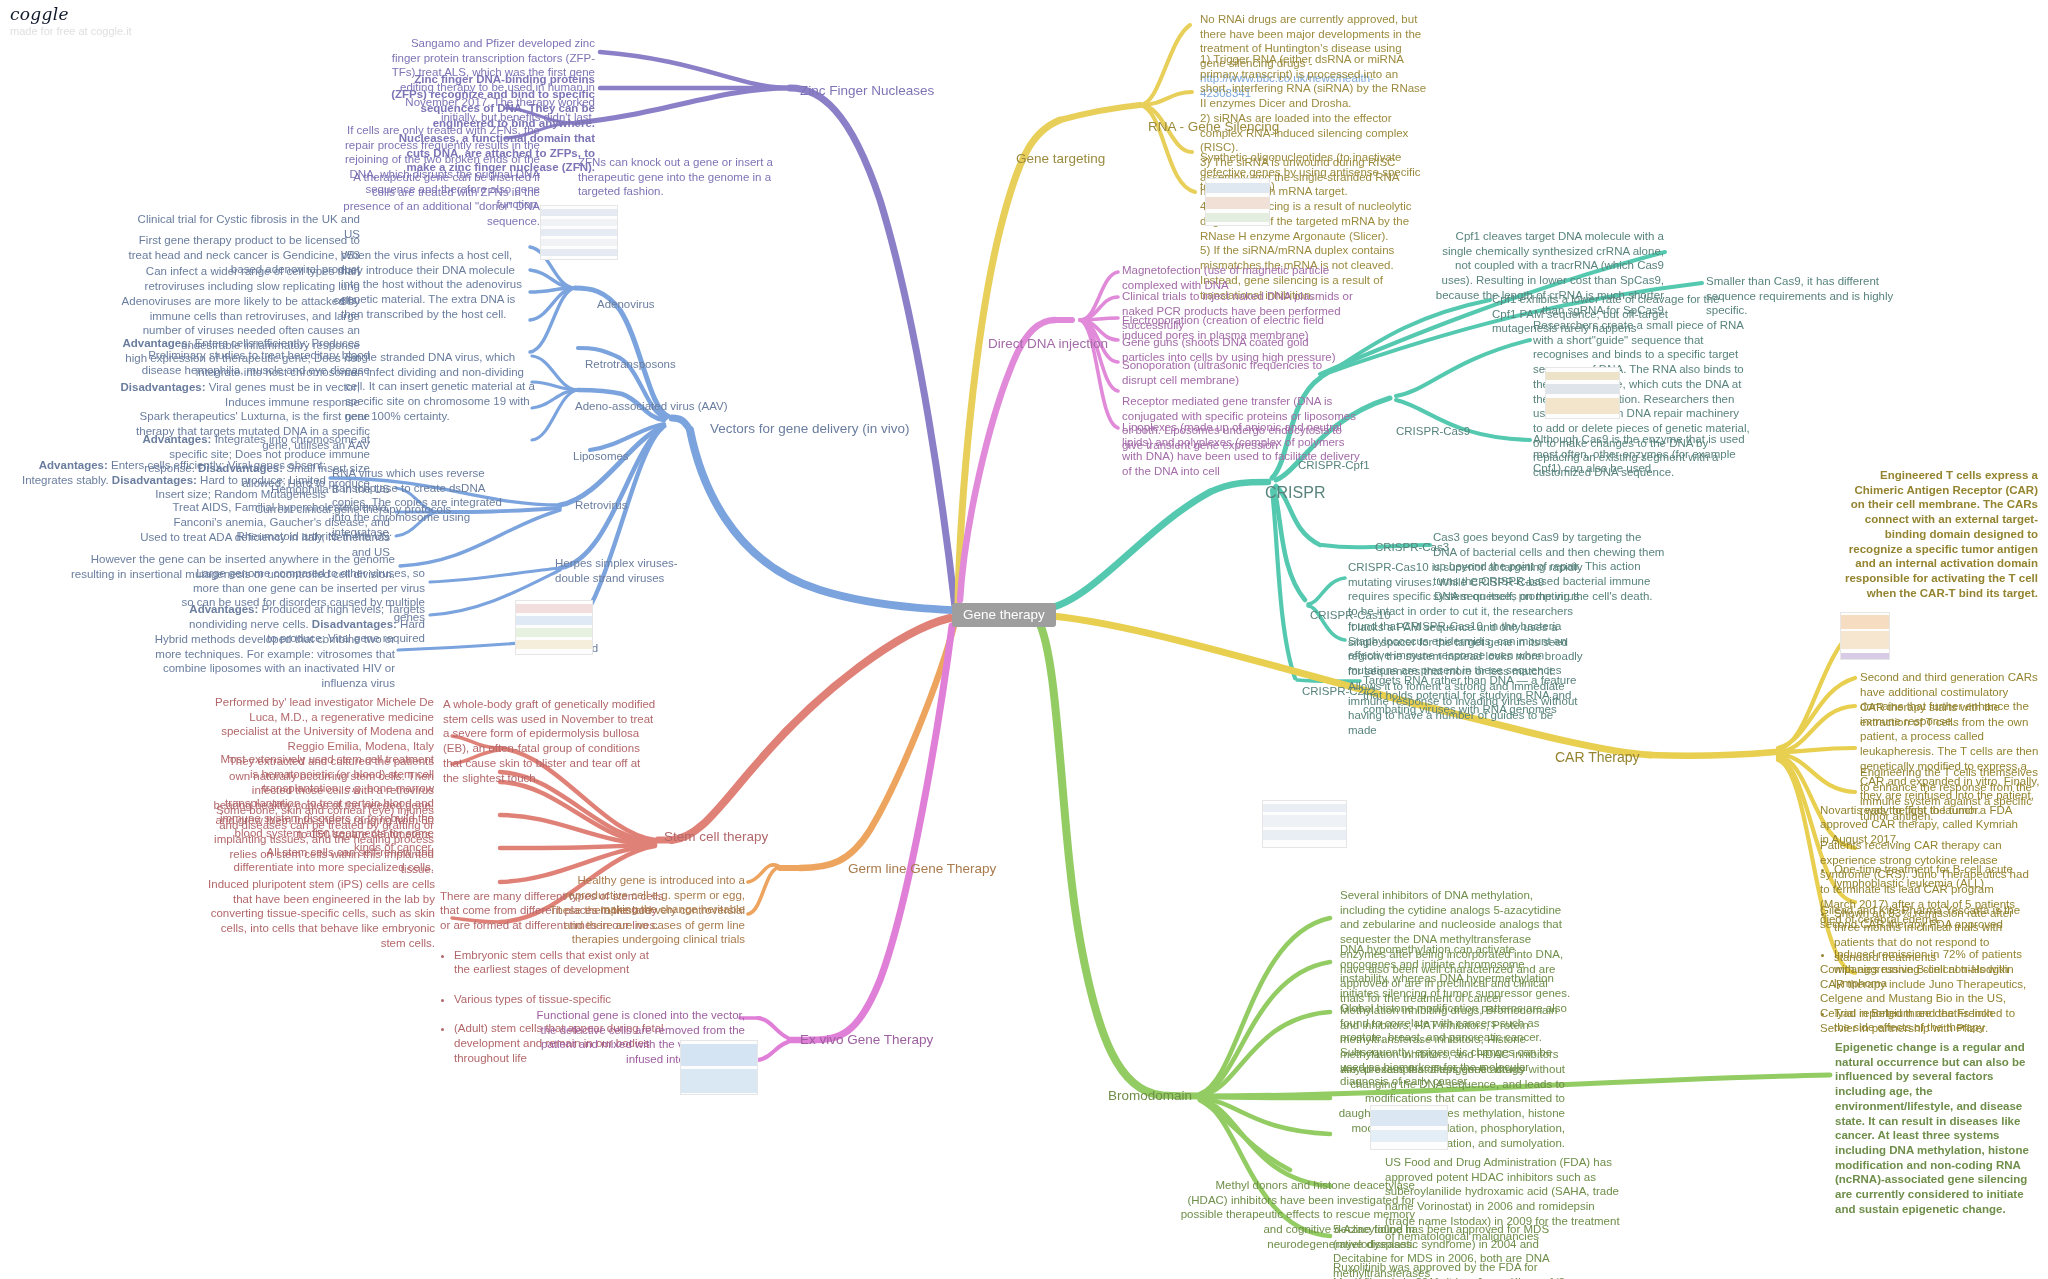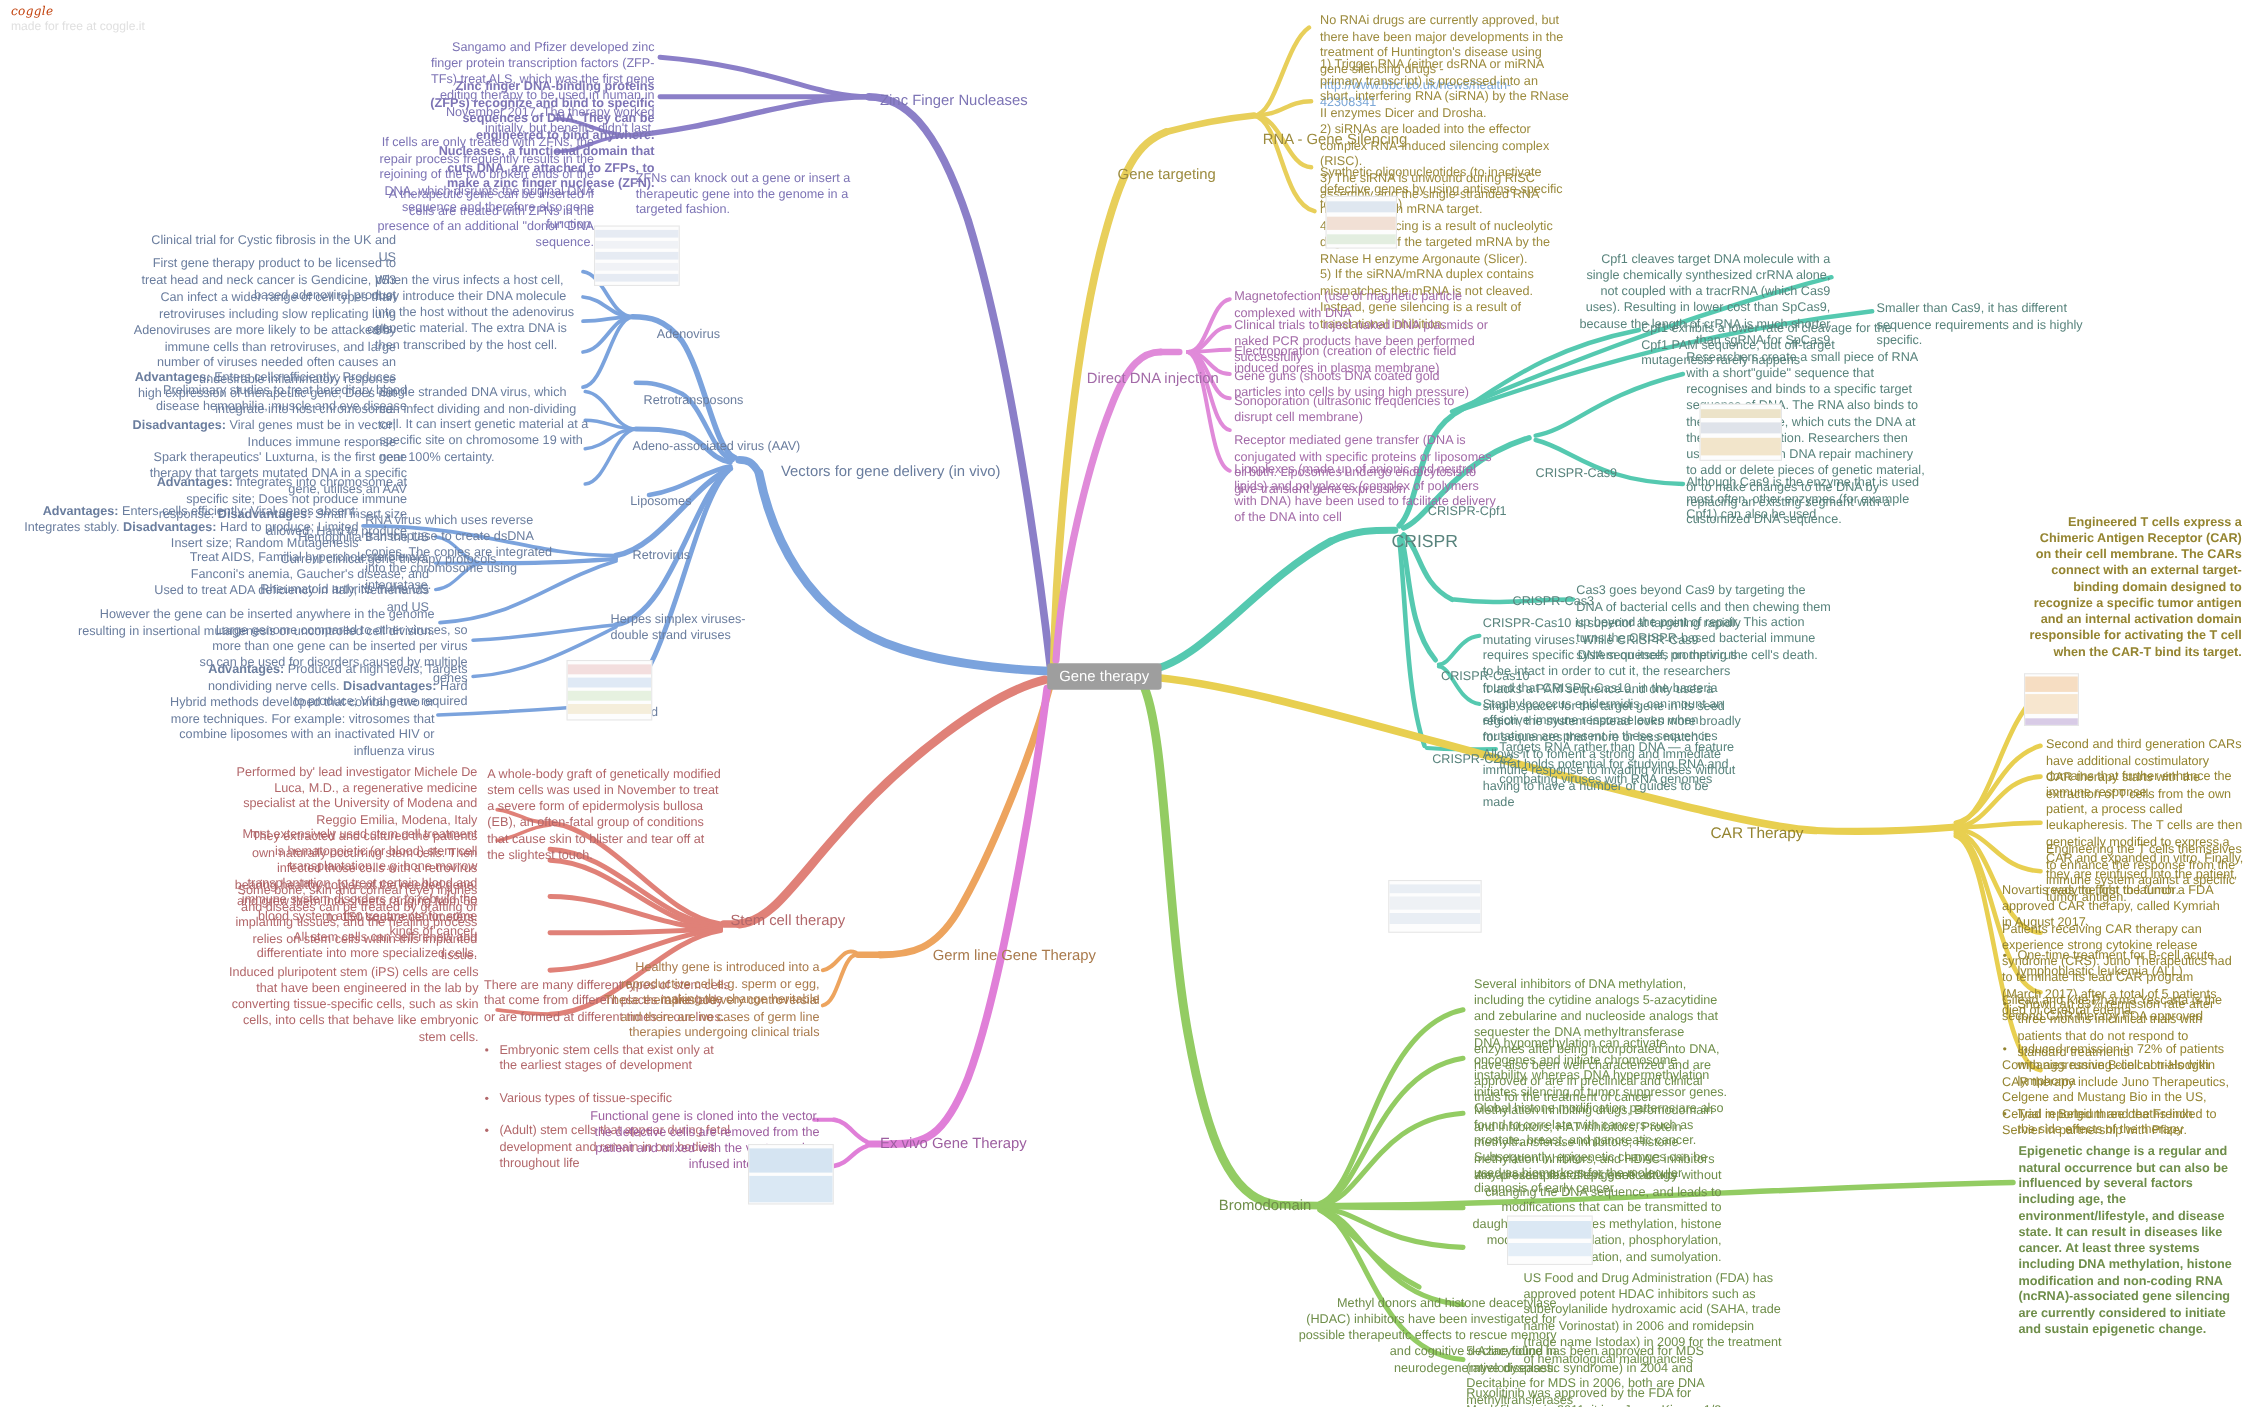--- a/index.html
+++ b/index.html
@@ -14,22 +14,22 @@
     height: 1279px;
     overflow: hidden;
     background: #fff;
   }
   #wires { position: absolute; left: 0; top: 0; width: 2048px; height: 1279px; pointer-events: none; }
 
   .brand { position: absolute; left: 10px; top: 4px; }
   .brand-name {
     font-family: "DejaVu Serif", serif;
     font-style: italic;
-    font-size: 11px;
-    color: #c2410c;
+    font-size: 17px;
+    color: #0f172a;
     letter-spacing: .3px;
   }
   .brand-sub { font-size: 11px; color: #e0e0e0; margin-top: 1px; }
 
   .node {
     position: absolute;
     font-size: 11.5px;
     line-height: 1.28;
     color: #6f7a90;
     white-space: pre-line;

